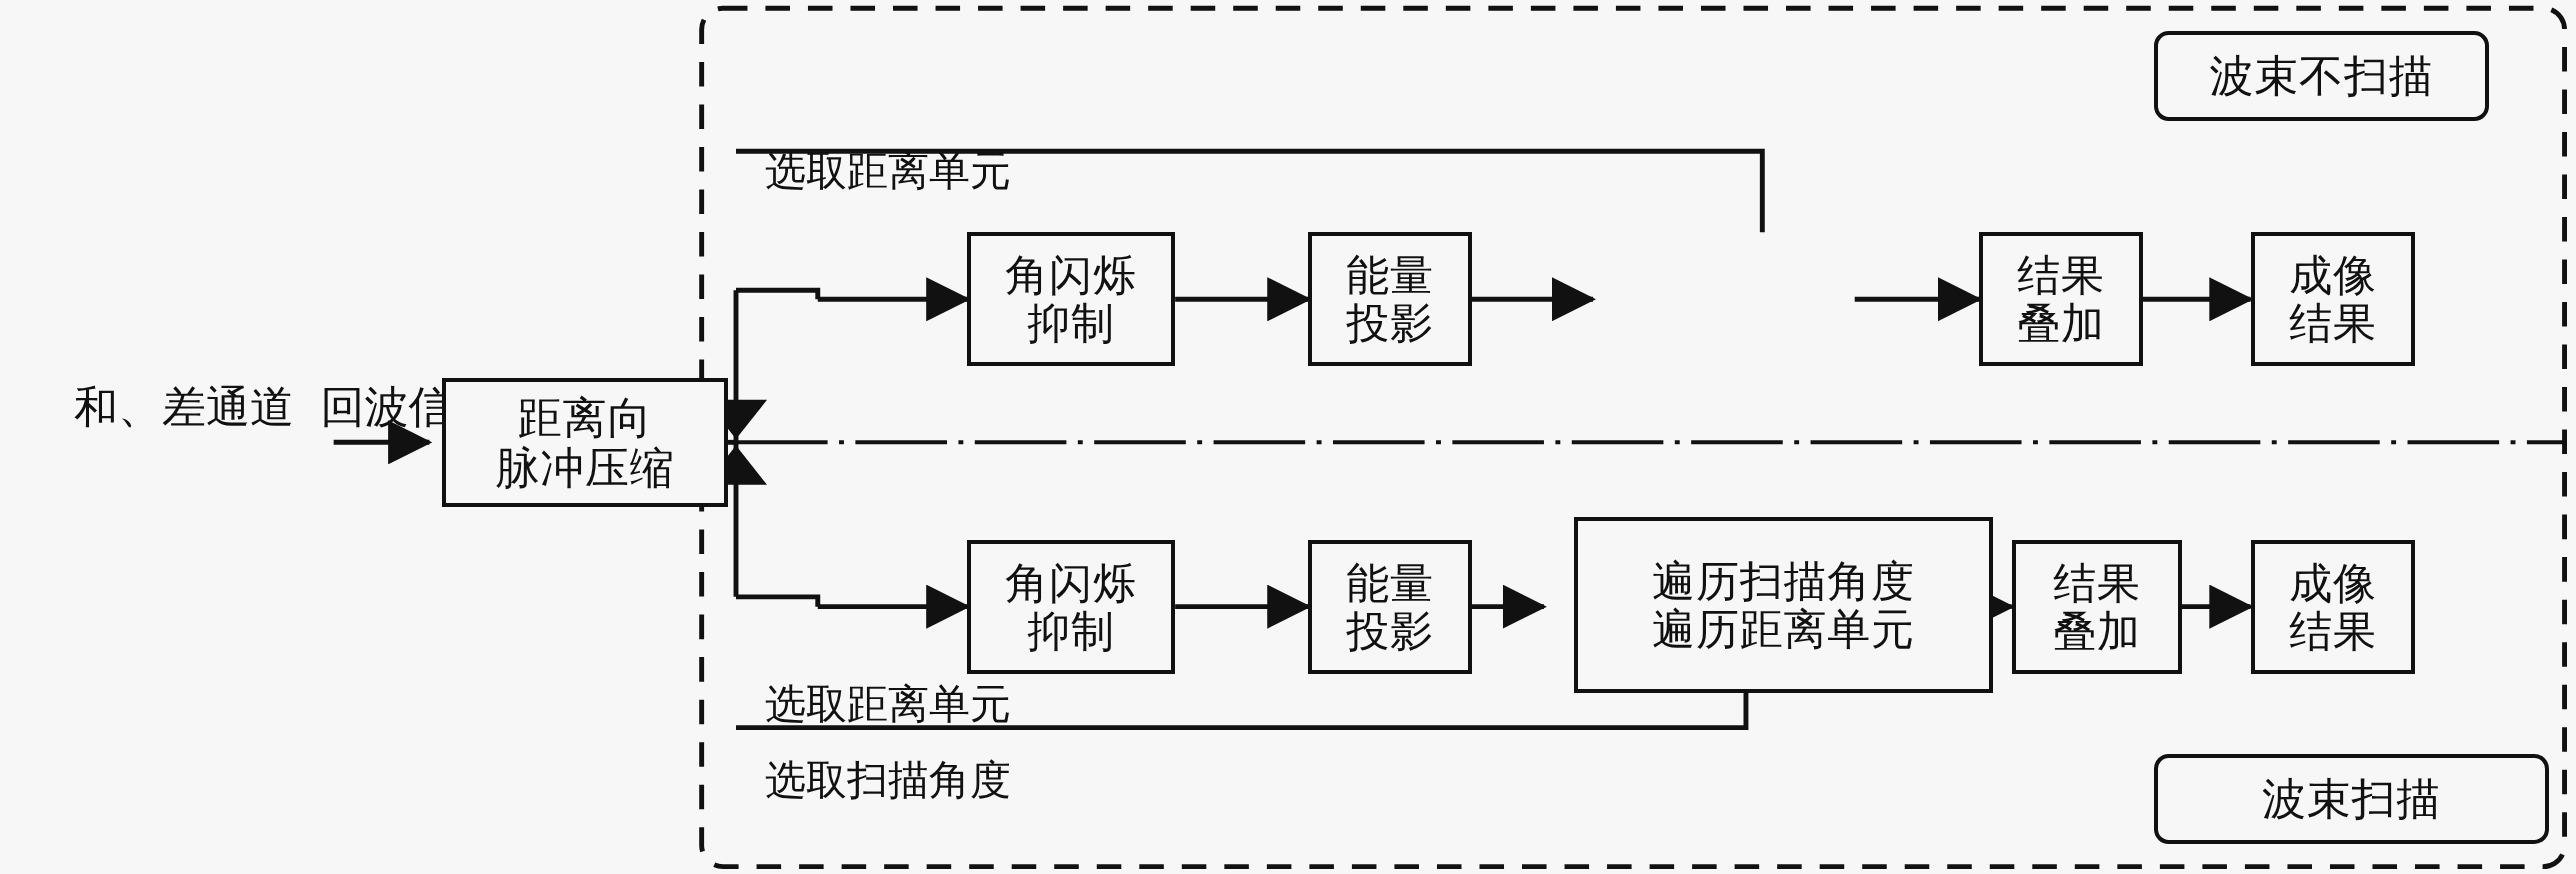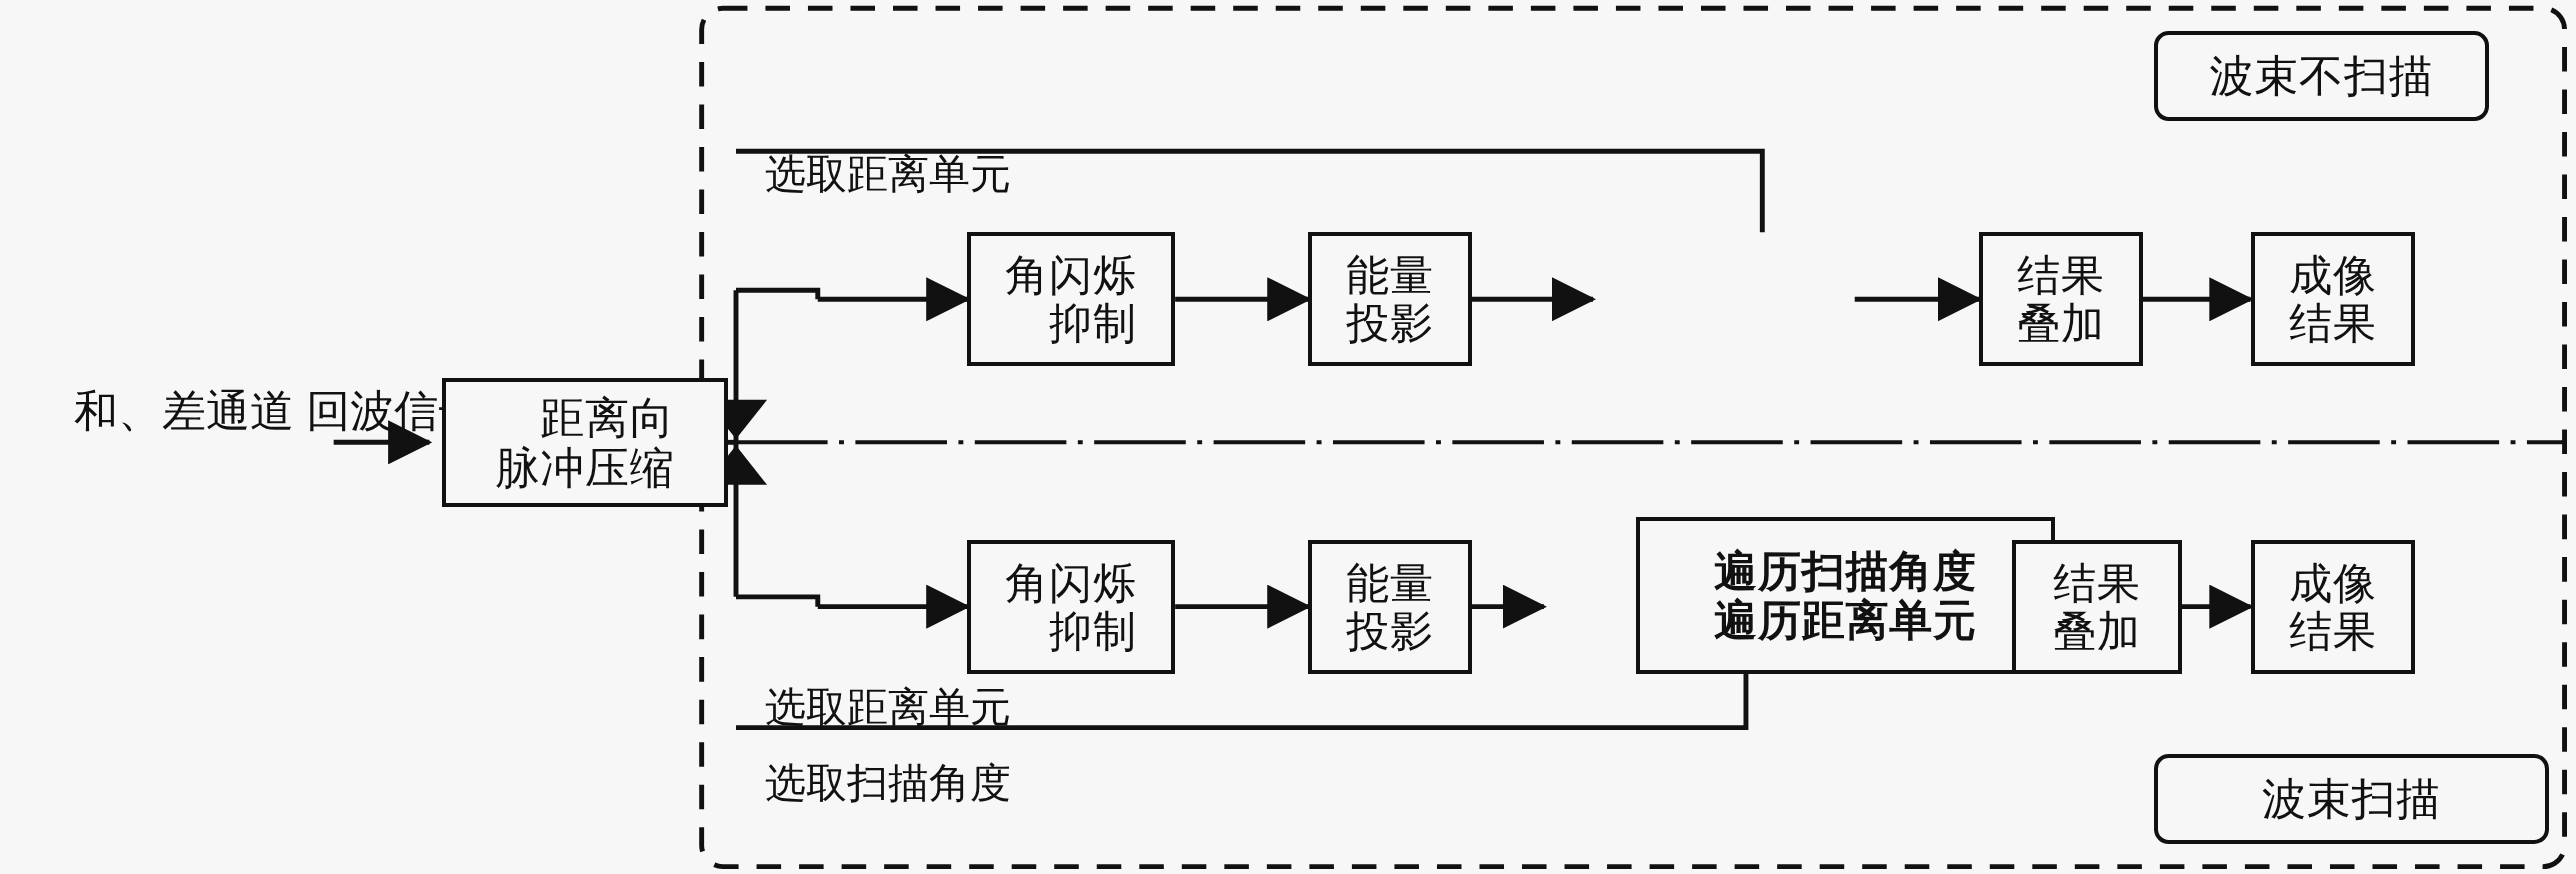--- a/index.html
+++ b/index.html
@@ -27,36 +27,36 @@
     height: 874px;
   }
   .node {
     position: absolute;
     box-sizing: border-box;
     border: 4.1px solid #111111;
     background: #f7f7f7;
     display: flex;
     align-items: center;
     justify-content: center;
-    text-align: right;
+    text-align: center;
     color: #111111;
     font-family: "DejaVu Serif", "Liberation Serif", serif;
     font-size: 43px;
     line-height: 1.12;
     letter-spacing: 0.8px;
     white-space: pre-line;
   }
   .node.rounded {
     border-radius: 14.7px;
     border-width: 4.1px;
   }
   .free-label {
     position: absolute;
     color: #111111;
-    font-family: Liberation Sans, sans-serif;
+    font-family: Liberation Mono, monospace;
     font-size: 41px;
     line-height: 1.1;
     white-space: nowrap;
   }
 </style>
 </head>
 <body>
 
 <div id="diagram-root">
 
@@ -125,21 +125,21 @@
 
   <div class="node" style="left:2251px; top:232px; width:164px; height:134px;">成像
 结果</div>
 
   <div class="node" style="left:967px; top:540px; width:208px; height:134px;">角闪烁
 抑制</div>
 
   <div class="node" style="left:1308px; top:540px; width:164px; height:134px;">能量
 投影</div>
 
-  <div class="node" style="left:1636px; top:517px; width:419px; height:157px;font-weight:bold;">遍历扫描角度
+  <div class="node" style="left:1574px; top:517px; width:419px; height:176px;">遍历扫描角度
 遍历距离单元</div>
 
   <div class="node" style="left:2012px; top:540px; width:170px; height:134px;">结果
 叠加</div>
 
   <div class="node" style="left:2251px; top:540px; width:164px; height:134px;">成像
 结果</div>
 
   <div class="node rounded" style="left:2154px; top:31px; width:335px; height:90px; font-size:44px;">波束不扫描</div>
 

